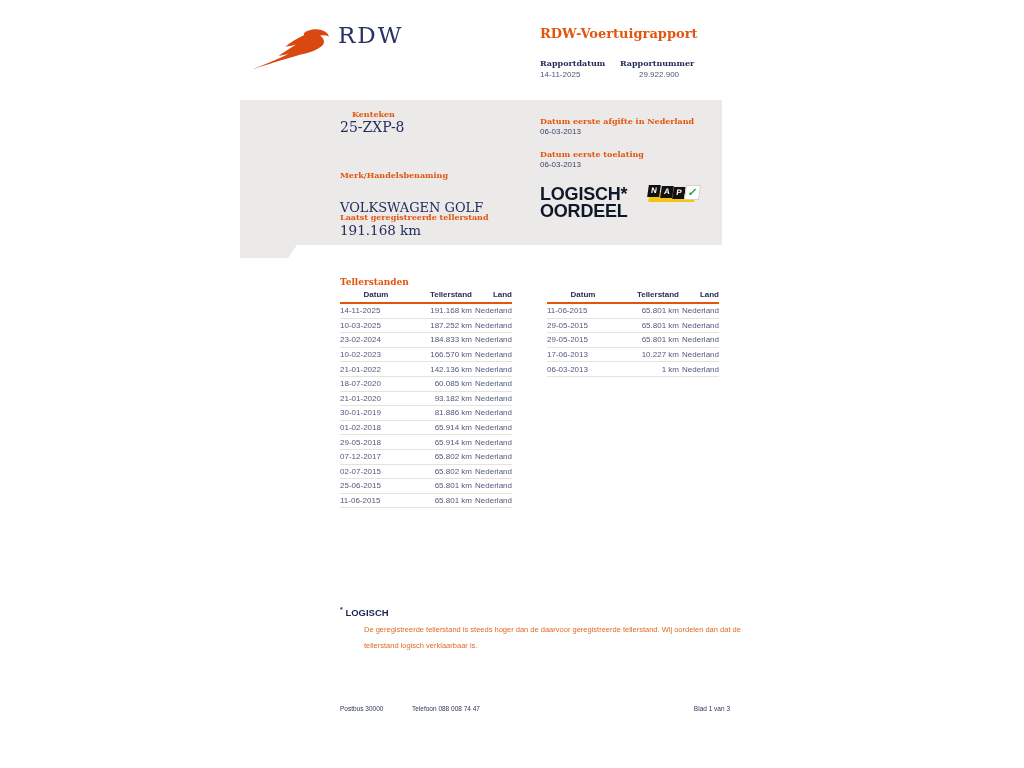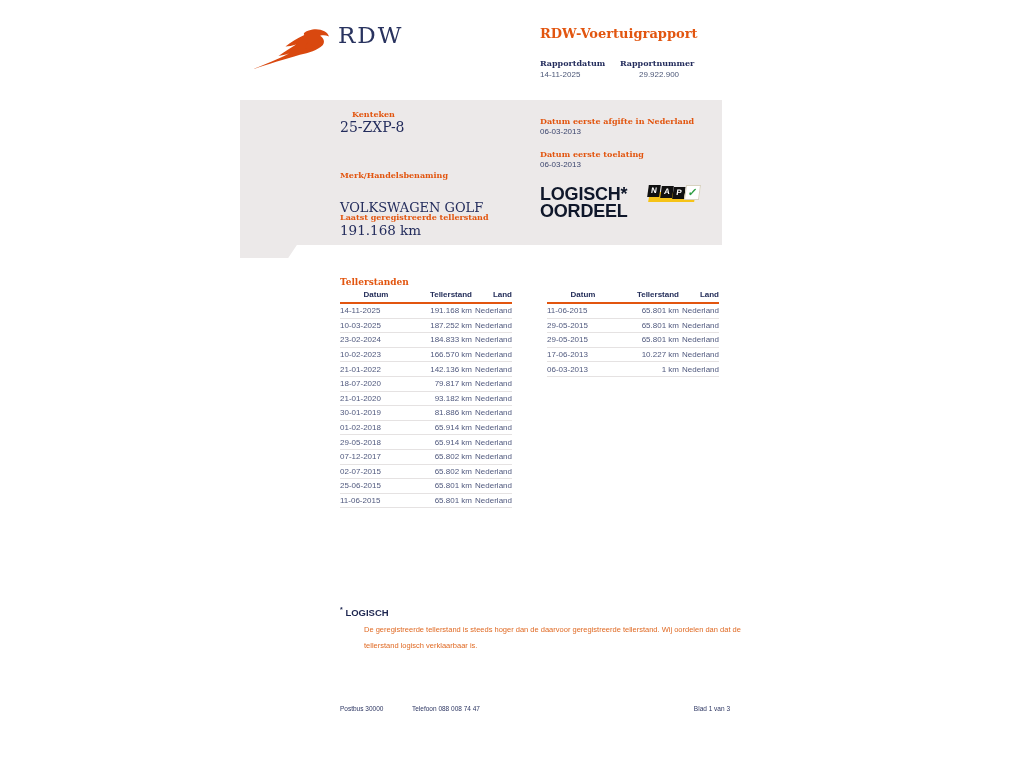--- a/index.html
+++ b/index.html
@@ -133,21 +133,21 @@
           <td class="col-teller r">166.570 km</td>
           <td class="col-land r">Nederland</td>
         </tr>
         <tr>
           <td class="col-datum">21-01-2022</td>
           <td class="col-teller r">142.136 km</td>
           <td class="col-land r">Nederland</td>
         </tr>
         <tr>
           <td class="col-datum">18-07-2020</td>
-          <td class="col-teller r">79.817 km</td>
+          <td class="col-teller r">60.085 km</td>
           <td class="col-land r">Nederland</td>
         </tr>
         <tr>
           <td class="col-datum">21-01-2020</td>
           <td class="col-teller r">93.182 km</td>
           <td class="col-land r">Nederland</td>
         </tr>
         <tr>
           <td class="col-datum">30-01-2019</td>
           <td class="col-teller r">81.886 km</td>

